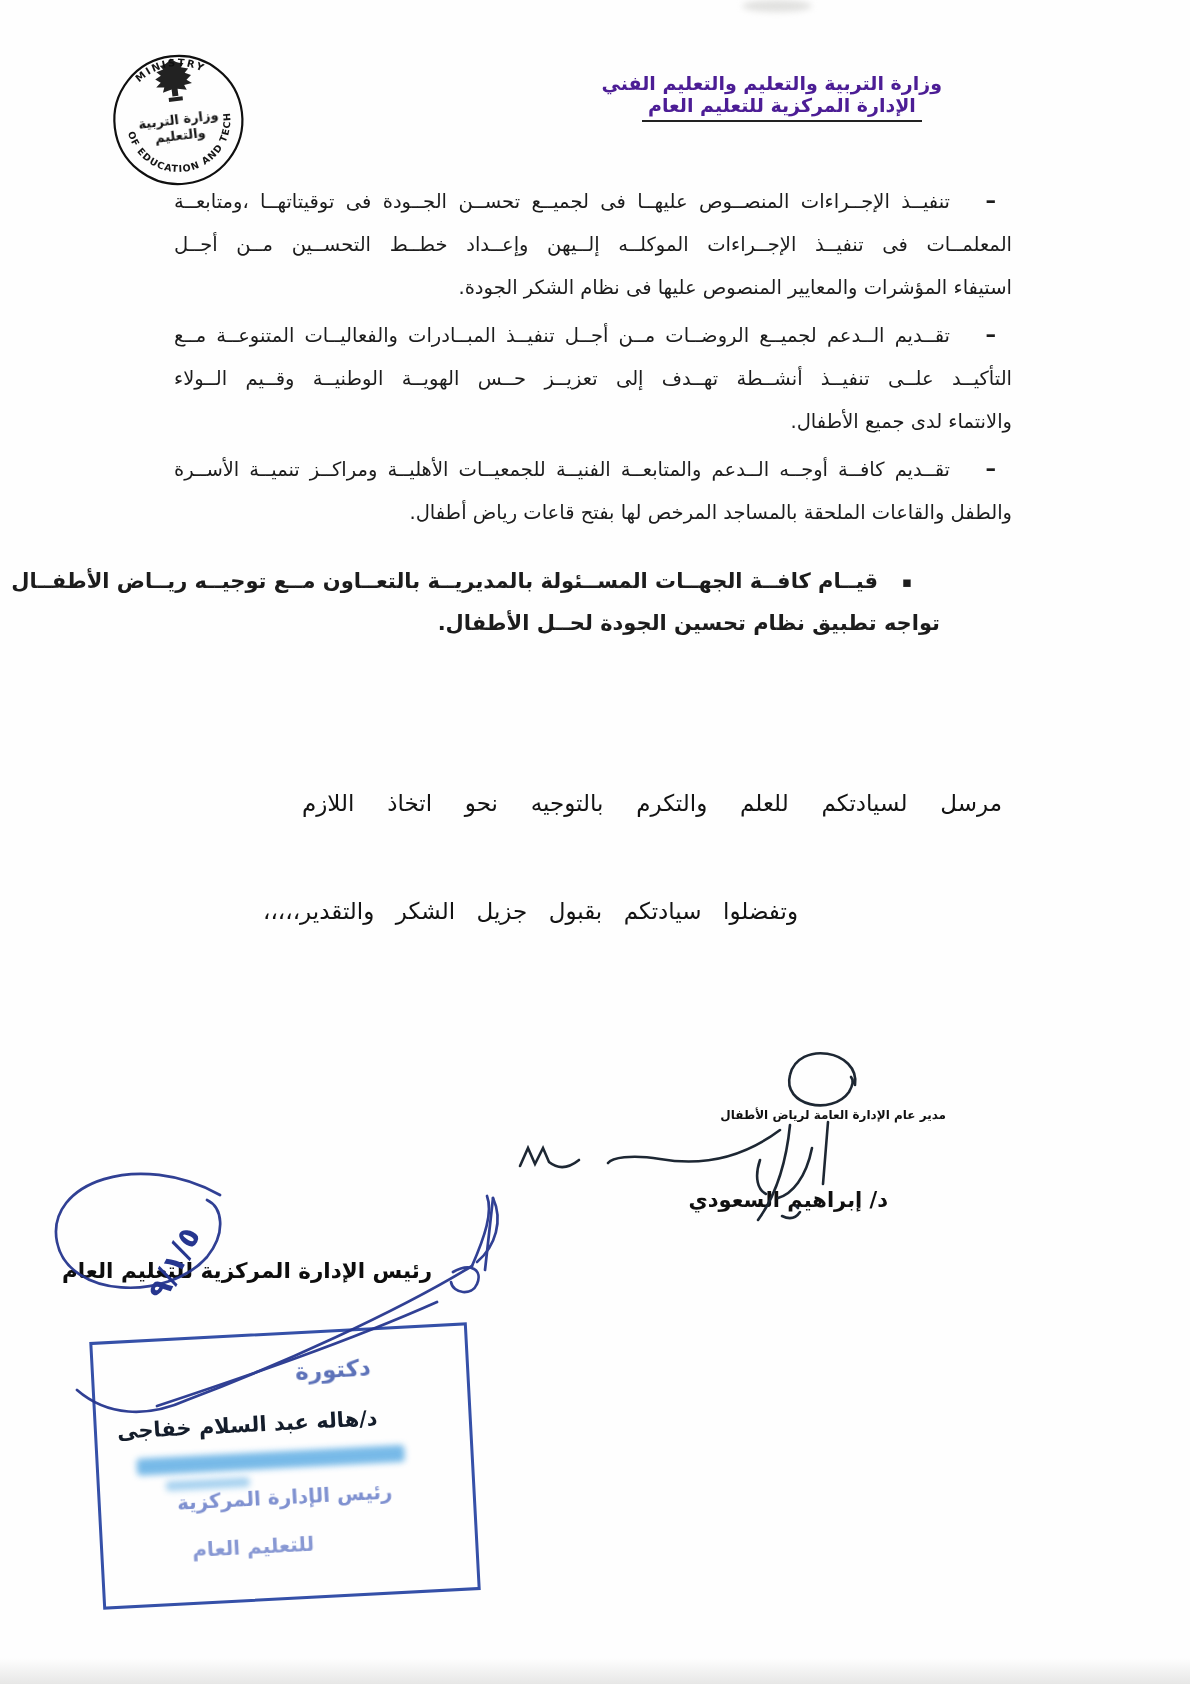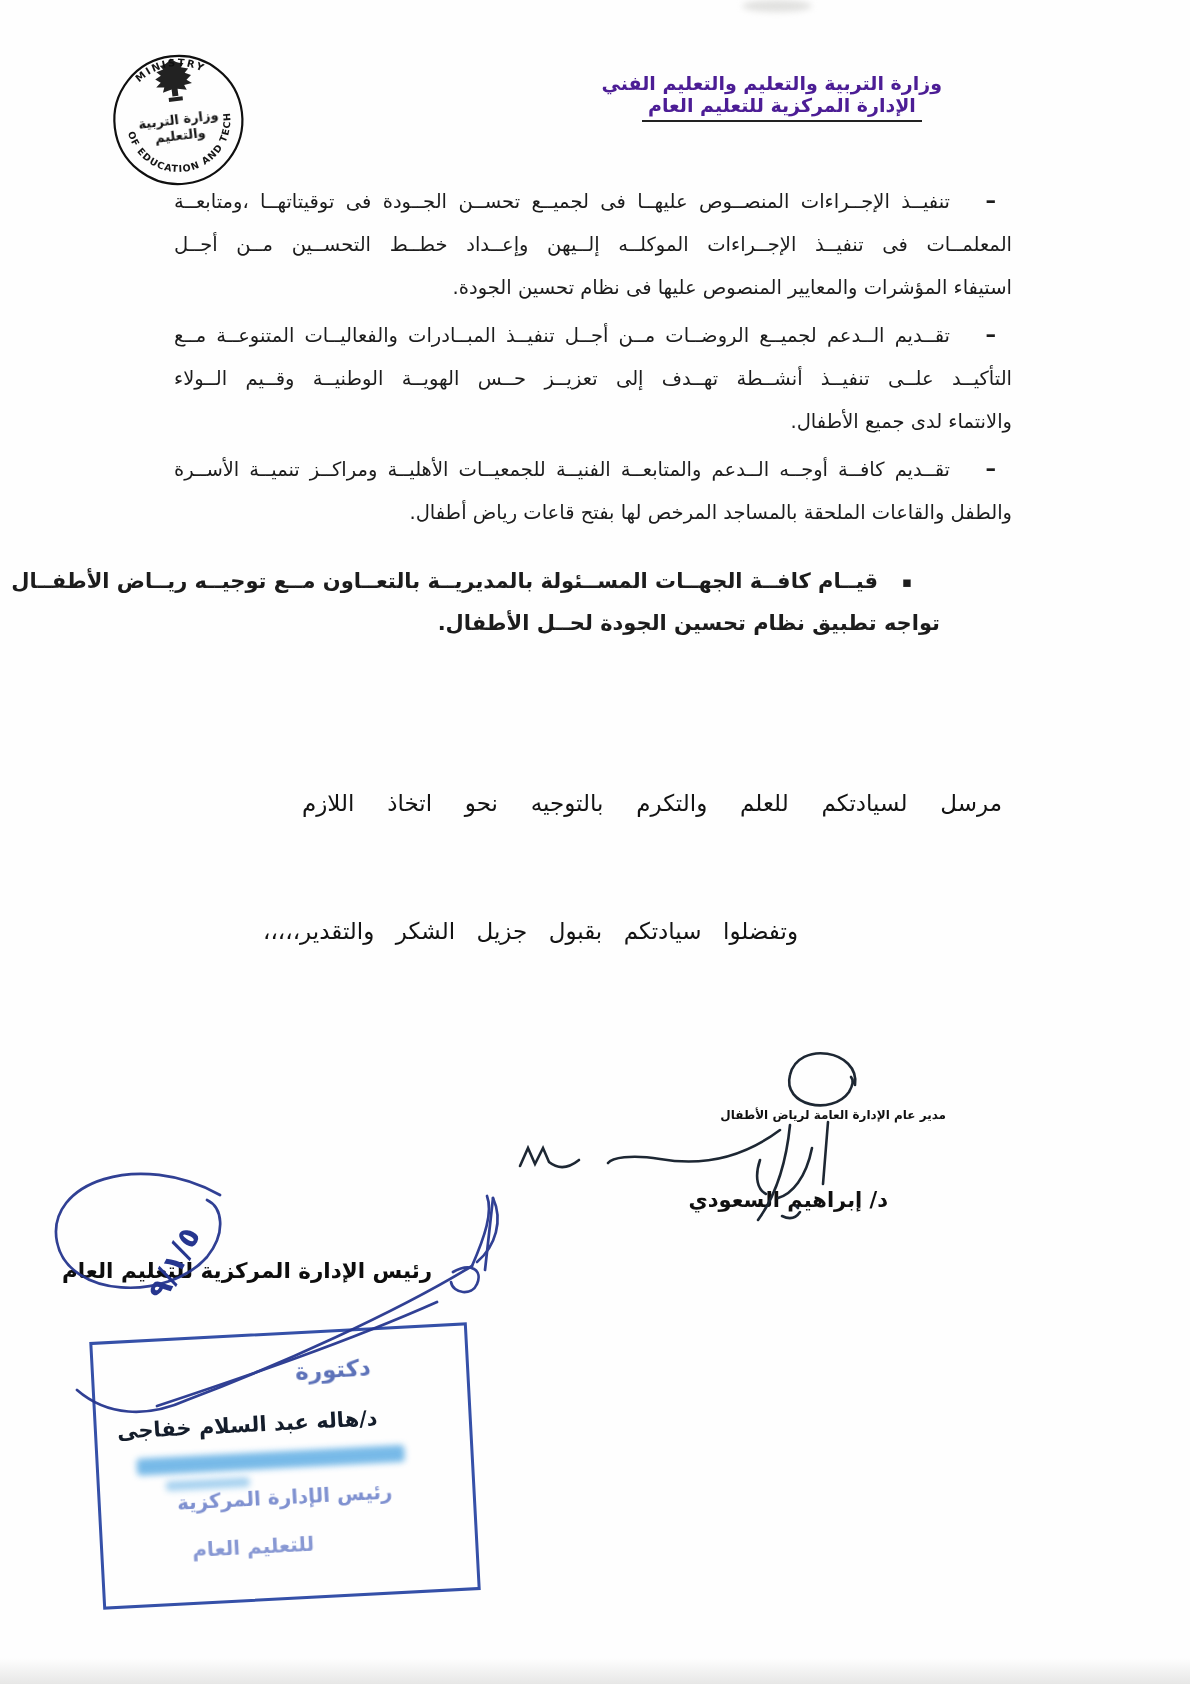--- a/index.html
+++ b/index.html
@@ -44,21 +44,21 @@
   }
   .para.bold .line { height:42px; line-height:42px; }
   .para.bold .line.l1 { padding-left:40px; }
   .para.bold .marker { right:-34px; font-size:15px; top:1px; }
   
   .closing1, .closing2 {
     position:absolute; direction:rtl; font-weight:normal; font-size:23px;
     white-space:nowrap; text-align:justify; text-align-last:justify; color:#131313;
   }
   .closing1 { top:790px; right:188px; width:700px; }
-  .closing2 { top:898px; right:392px; width:535px;margin-top:20px; }
+  .closing2 { top:898px; right:392px; width:535px; }
   
   .sig-title {
     position:absolute; top:1108px; right:244px; direction:rtl;
     font-weight:bold; font-size:12px; white-space:nowrap; color:#101010;
   }
   .sig-name {
     position:absolute; top:1188px; right:302px; direction:rtl;
     font-weight:bold; font-size:21px; white-space:nowrap; color:#101010;
   }
   
@@ -143,21 +143,21 @@
     <div class="h-line1">وزارة التربية والتعليم والتعليم الفني</div>
     <div><span class="h-line2">الإدارة المركزية للتعليم العام</span></div>
   </div>
 
   <div class="para b1">
     <div class="line first">
       <span class="marker">–</span>
       <span>تنفيــذ الإجــراءات المنصــوص عليهــا فى لجميــع تحســن الجــودة فى توقيتاتهــا ،ومتابعــة</span>
     </div>
     <div class="line">المعلمــات فى تنفيــذ الإجــراءات الموكلــه إلــيهن وإعــداد خطــط التحســين مــن أجــل</div>
-    <div class="line end">استيفاء المؤشرات والمعايير المنصوص عليها فى نظام تحسين الجودة.</div>
+    <div class="line end">استيفاء المؤشرات والمعايير المنصوص عليها فى نظام الشكر الجودة.</div>
   </div>
 
   <div class="para b2">
     <div class="line first">
       <span class="marker">–</span>
       <span>تقــديم الــدعم لجميــع الروضــات مــن أجــل تنفيــذ المبــادرات والفعاليــات المتنوعــة مــع</span>
     </div>
     <div class="line">التأكيــد علــى تنفيــذ أنشــطة تهــدف إلى تعزيــز حــس الهويــة الوطنيــة وقــيم الــولاء</div>
     <div class="line end">والانتماء لدى جميع الأطفال.</div>
   </div>

